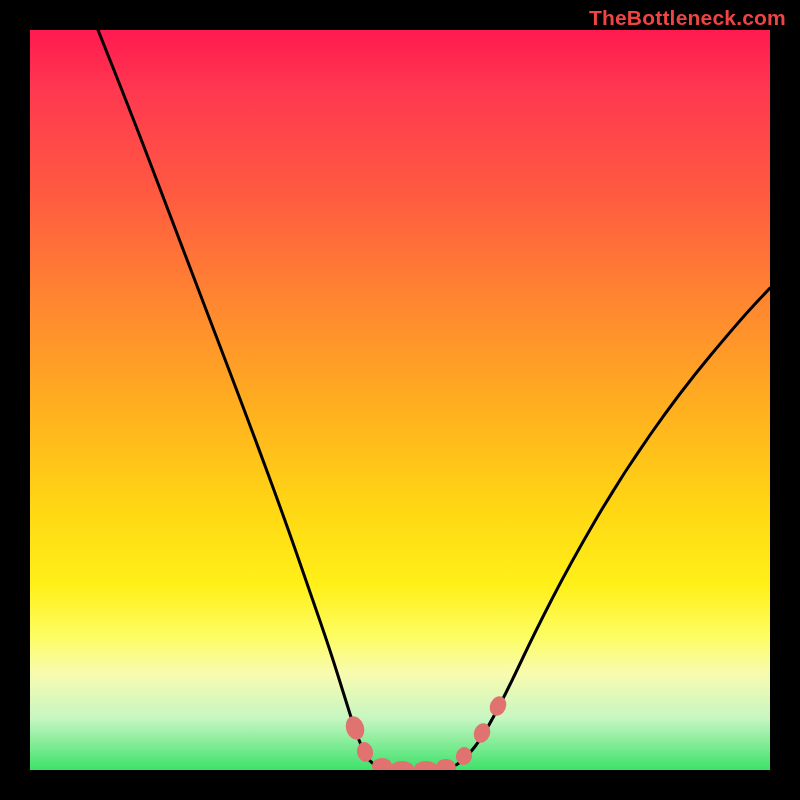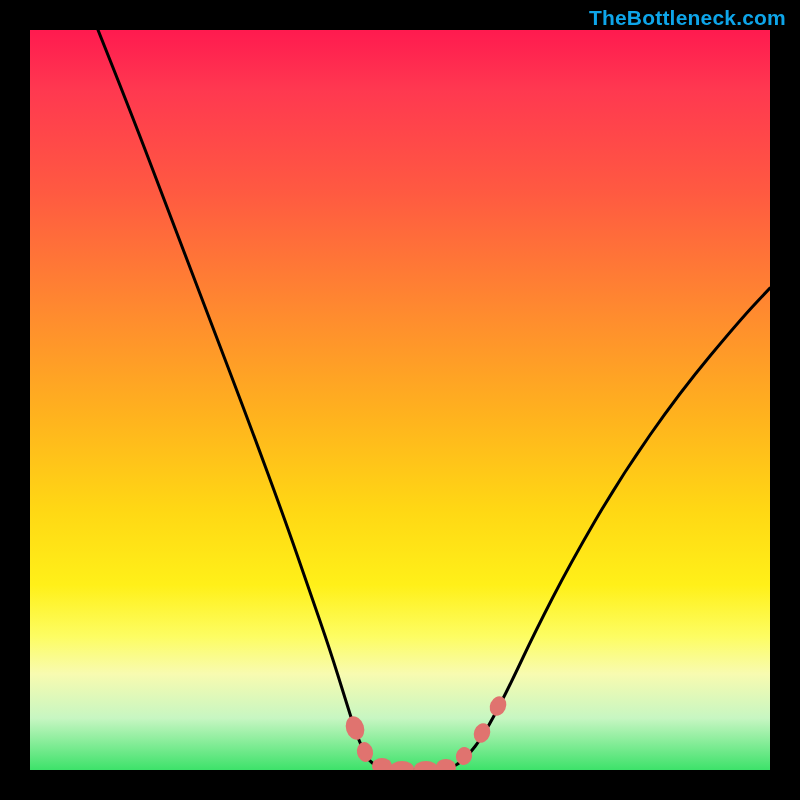--- a/index.html
+++ b/index.html
@@ -37,21 +37,21 @@
       #fdfd63 82%,
       #f8fbb0 87%,
       #c7f6c2 93%,
       #3de26a 100%
     );
   }
   .watermark {
     position: absolute;
     top: 6px;
     right: 14px;
-    color: #0ea5e9;
+    color: #ef4444;
     font-size: 21px;
     font-weight: 600;
     letter-spacing: 0.2px;
     user-select: none;
   }
   svg {
     position: absolute;
     left: 0;
     top: 0;
   }

